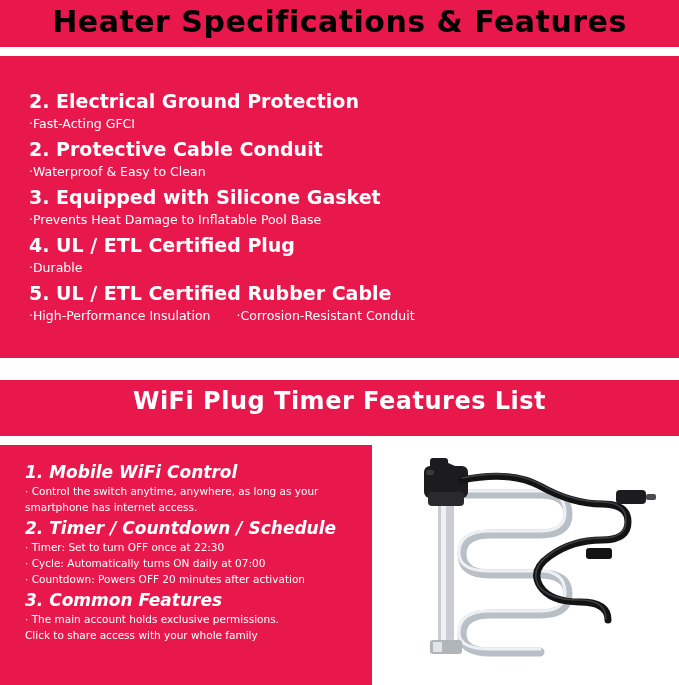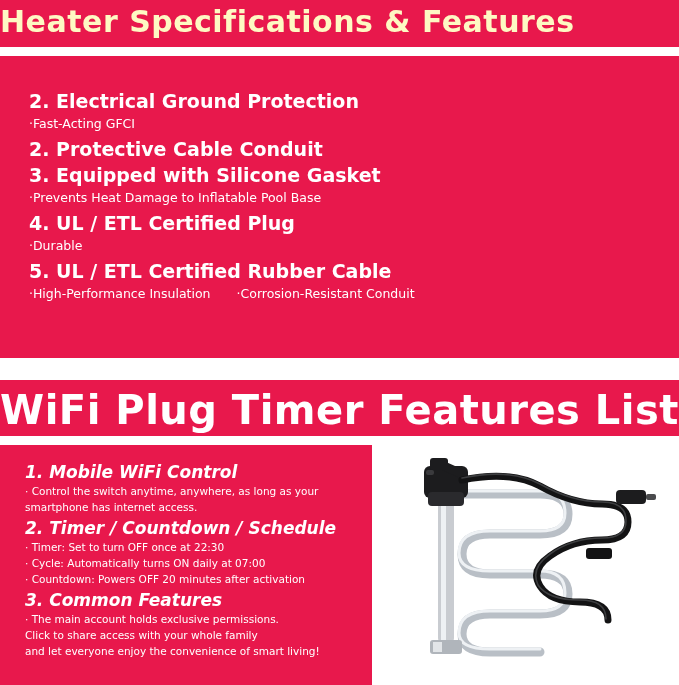--- a/index.html
+++ b/index.html
@@ -27,21 +27,22 @@
     top: 0;
     width: 679px;
     height: 358px;
     background: #e8184c;
   }
   .panel1-title {
     position: absolute;
     left: 0;
     top: 4px;
     width: 679px;
-    color: #fef9c3;
+    text-align: center;
+    color: #000000;
     font-size: 30px;
     font-weight: bold;
     letter-spacing: 0.5px;
     font-family: "DejaVu Sans", sans-serif;
   }
   .white-rule {
     position: absolute;
     left: 0;
     width: 679px;
     height: 9px;
@@ -80,21 +81,21 @@
     height: 56px;
     background: #e8184c;
   }
   .panel2-title {
     position: absolute;
     left: 0;
     top: 387px;
     width: 679px;
     text-align: center;
     color: #ffffff;
-    font-size: 40px;
+    font-size: 24px;
     font-weight: bold;
     letter-spacing: 0.5px;
   }
   .rule2 { top: 436px; }
 
   .panel2-body {
     position: absolute;
     left: 0;
     top: 445px;
     width: 679px;
@@ -153,20 +154,21 @@
 
   <div class="list1">
 
     <div>
       <div class="item-num">2. Electrical Ground Protection</div>
       <div class="item-sub">·Fast-Acting GFCI</div>
     </div>
 
     <div>
       <div class="item-num">2. Protective Cable Conduit</div>
+      <div class="item-sub">·Waterproof &amp; Easy to Clean</div>
     </div>
 
     <div>
       <div class="item-num">3. Equipped with Silicone Gasket</div>
       <div class="item-sub">·Prevents Heat Damage to Inflatable Pool Base</div>
     </div>
 
     <div>
       <div class="item-num">4. UL / ETL Certified Plug</div>
       <div class="item-sub">·Durable</div>
@@ -201,21 +203,20 @@
       <div class="l2-num">2. Timer / Countdown / Schedule</div>
       <div class="l2-sub">· Timer: Set to turn OFF once at 22:30</div>
       <div class="l2-sub">· Cycle: Automatically turns ON daily at 07:00</div>
       <div class="l2-sub">· Countdown: Powers OFF 20 minutes after activation</div>
     </div>
 
     <div>
       <div class="l2-num">3. Common Features</div>
       <div class="l2-sub">· The main account holds exclusive permissions.</div>
       <div class="l2-sub">  Click to share access with your whole family</div>
-      <div class="l2-sub">  and let everyone enjoy the convenience of smart living!</div>
     </div>
 
   </div>
 
   <div class="img-area">
     <svg width="277" height="226" viewBox="0 0 277 226" xmlns="http://www.w3.org/2000/svg">
       <rect x="0" y="0" width="277" height="226" fill="#ffffff"></rect>
 
       <g fill="none" stroke="#b9bfc6" stroke-width="9" stroke-linecap="round" stroke-linejoin="round">
         <path d="M62 42 L150 42 Q178 42 178 62 Q178 82 150 82 L100 82 Q72 82 72 102 Q72 122 100 122 L150 122 Q178 122 178 142 Q178 162 150 162 L100 162 Q72 162 72 182 Q72 200 100 200 L150 200"></path>

